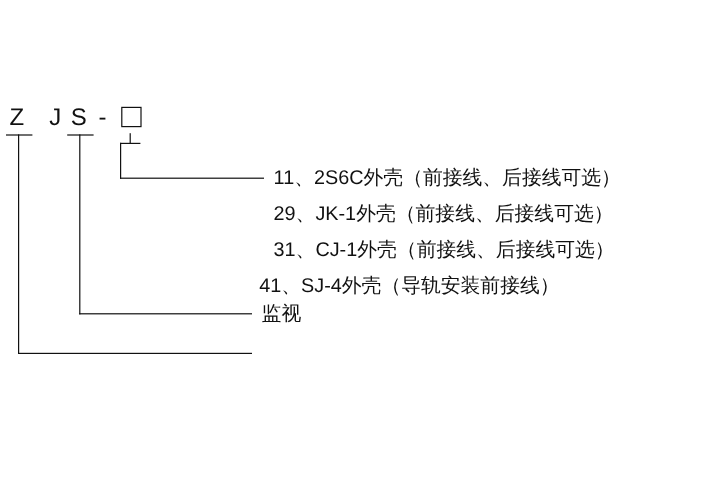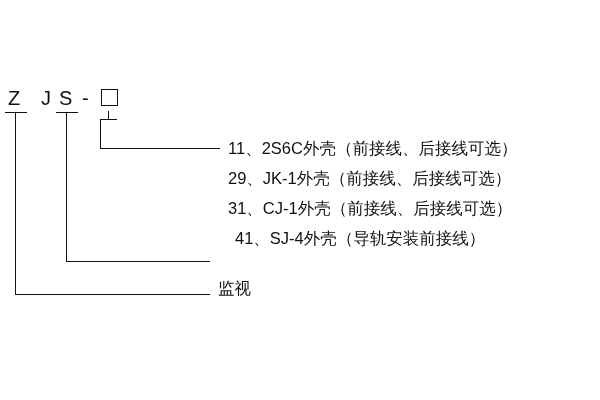--- a/index.html
+++ b/index.html
@@ -72,24 +72,24 @@
 
   <div class="hline" style="left:100px; top:119px; width:17px;"></div>
 
   <div class="vline" style="left:100px; top:119px; height:30px;"></div>
 
   <div class="hline" style="left:100px; top:148px; width:120px;"></div>
 
   <div class="desc" style="left:228px; top:138px;">11、2S6C外壳（前接线、后接线可选）</div>
   <div class="desc" style="left:228px; top:168px;">29、JK-1外壳（前接线、后接线可选）</div>
   <div class="desc" style="left:228px; top:198px;">31、CJ-1外壳（前接线、后接线可选）</div>
-  <div class="desc" style="left:235px; top:228px;">41、SJ-4外壳（导轨安装前接线）</div>
+  <div class="desc" style="left:216px; top:228px;">41、SJ-4外壳（导轨安装前接线）</div>
 
   <div class="hline" style="left:56px; top:112px; width:22px;"></div>
   <div class="vline" style="left:66px; top:112px; height:150px;"></div>
   <div class="hline" style="left:66px; top:261px; width:144px;"></div>
-  <div class="desc" style="left:218px; top:252px;margin-top:26px;">监视</div>
+  <div class="desc" style="left:218px; top:252px;">监视</div>
 
   <div class="hline" style="left:5px; top:112px; width:22px;"></div>
   <div class="vline" style="left:15px; top:112px; height:183px;"></div>
   <div class="hline" style="left:15px; top:294px; width:195px;"></div>
 
 </div>
 
 </body></html>

